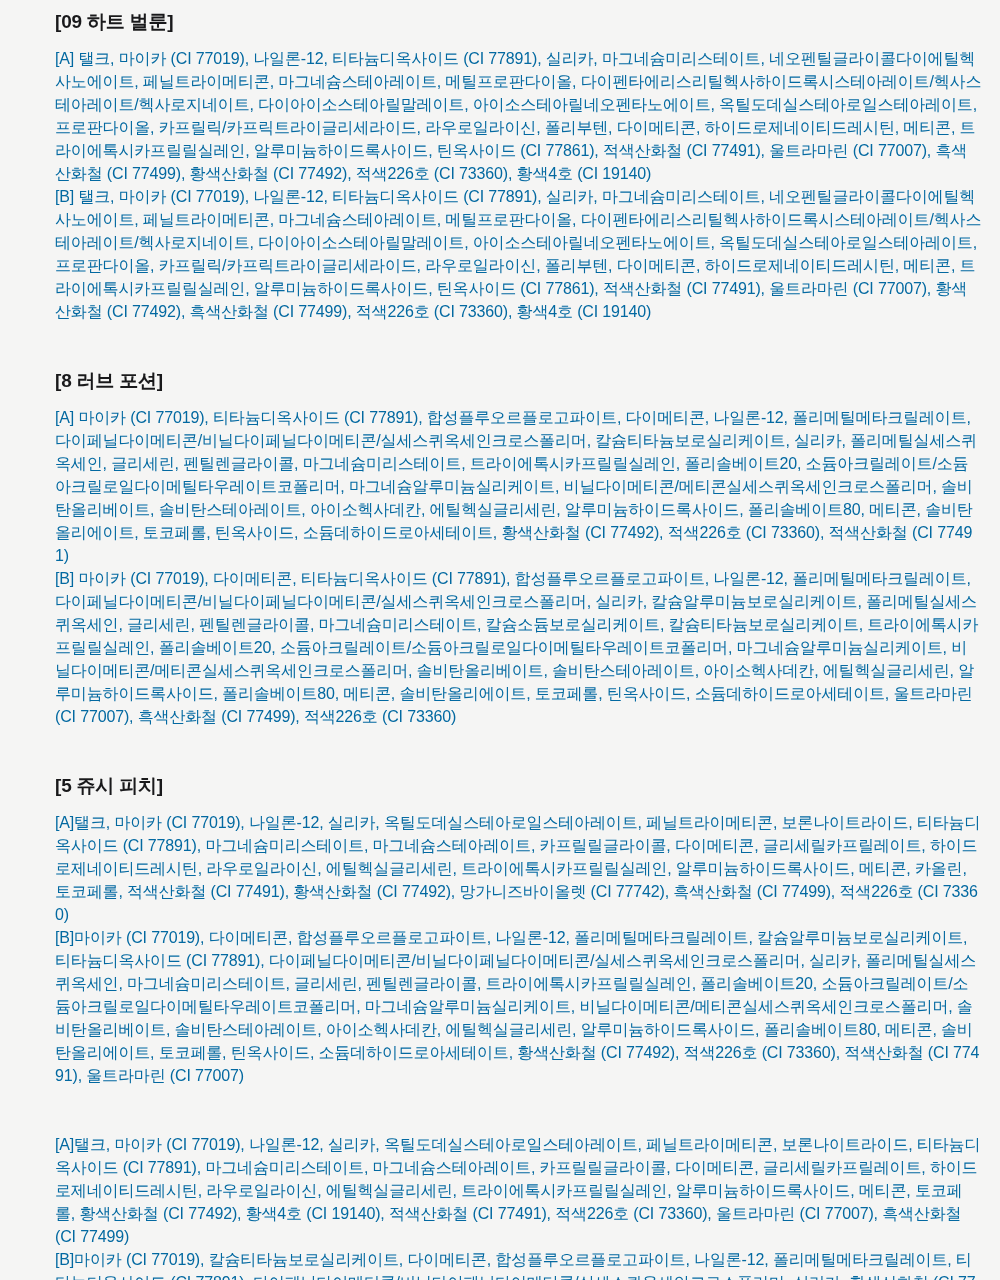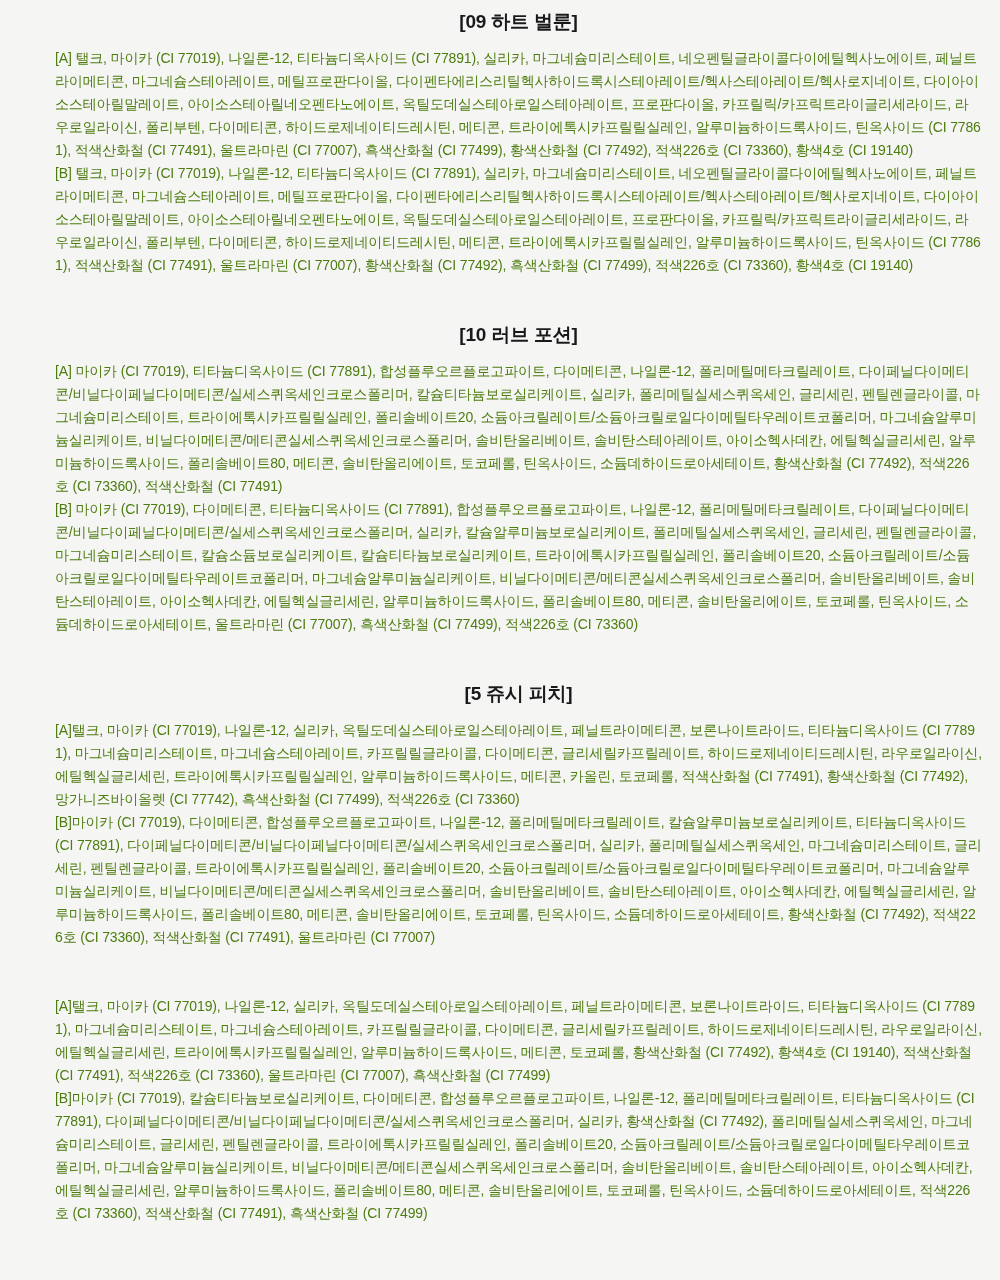--- a/index.html
+++ b/index.html
@@ -22,44 +22,43 @@
   .sec {
     margin: 0 0 46px 0;
   }
   .sec h2 {
     margin: 0 0 13px 0;
     font-size: 19px;
     line-height: 24px;
     font-weight: bold;
     color: #19191b;
     letter-spacing: -0.2px;
-    text-align: center;
   }
   .sec p {
     margin: 0;
-    font-size: 14px;
+    font-size: 16px;
     line-height: 23px;
     letter-spacing: -0.15px;
     word-break: break-all;
-    color: #4d7c0f;
+    color: #0369a1;
   }
 </style>
 </head>
 <body>
 
 <div class="page">
 
   <section class="sec">
     <h2>[09 하트 벌룬]</h2>
     <p>[A] 탤크, 마이카 (CI 77019), 나일론-12, 티타늄디옥사이드 (CI 77891), 실리카, 마그네슘미리스테이트, 네오펜틸글라이콜다이에틸헥사노에이트, 페닐트라이메티콘, 마그네슘스테아레이트, 메틸프로판다이올, 다이펜타에리스리틸헥사하이드록시스테아레이트/헥사스테아레이트/헥사로지네이트, 다이아이소스테아릴말레이트, 아이소스테아릴네오펜타노에이트, 옥틸도데실스테아로일스테아레이트, 프로판다이올, 카프릴릭/카프릭트라이글리세라이드, 라우로일라이신, 폴리부텐, 다이메티콘, 하이드로제네이티드레시틴, 메티콘, 트라이에톡시카프릴릴실레인, 알루미늄하이드록사이드, 틴옥사이드 (CI 77861), 적색산화철 (CI 77491), 울트라마린 (CI 77007), 흑색산화철 (CI 77499), 황색산화철 (CI 77492), 적색226호 (CI 73360), 황색4호 (CI 19140)</p>
     <p>[B] 탤크, 마이카 (CI 77019), 나일론-12, 티타늄디옥사이드 (CI 77891), 실리카, 마그네슘미리스테이트, 네오펜틸글라이콜다이에틸헥사노에이트, 페닐트라이메티콘, 마그네슘스테아레이트, 메틸프로판다이올, 다이펜타에리스리틸헥사하이드록시스테아레이트/헥사스테아레이트/헥사로지네이트, 다이아이소스테아릴말레이트, 아이소스테아릴네오펜타노에이트, 옥틸도데실스테아로일스테아레이트, 프로판다이올, 카프릴릭/카프릭트라이글리세라이드, 라우로일라이신, 폴리부텐, 다이메티콘, 하이드로제네이티드레시틴, 메티콘, 트라이에톡시카프릴릴실레인, 알루미늄하이드록사이드, 틴옥사이드 (CI 77861), 적색산화철 (CI 77491), 울트라마린 (CI 77007), 황색산화철 (CI 77492), 흑색산화철 (CI 77499), 적색226호 (CI 73360), 황색4호 (CI 19140)</p>
   </section>
 
   <section class="sec">
-    <h2>[10 러브 포션]</h2>
+    <h2>[8 러브 포션]</h2>
     <p>[A] 마이카 (CI 77019), 티타늄디옥사이드 (CI 77891), 합성플루오르플로고파이트, 다이메티콘, 나일론-12, 폴리메틸메타크릴레이트, 다이페닐다이메티콘/비닐다이페닐다이메티콘/실세스퀴옥세인크로스폴리머, 칼슘티타늄보로실리케이트, 실리카, 폴리메틸실세스퀴옥세인, 글리세린, 펜틸렌글라이콜, 마그네슘미리스테이트, 트라이에톡시카프릴릴실레인, 폴리솔베이트20, 소듐아크릴레이트/소듐아크릴로일다이메틸타우레이트코폴리머, 마그네슘알루미늄실리케이트, 비닐다이메티콘/메티콘실세스퀴옥세인크로스폴리머, 솔비탄올리베이트, 솔비탄스테아레이트, 아이소헥사데칸, 에틸헥실글리세린, 알루미늄하이드록사이드, 폴리솔베이트80, 메티콘, 솔비탄올리에이트, 토코페롤, 틴옥사이드, 소듐데하이드로아세테이트, 황색산화철 (CI 77492), 적색226호 (CI 73360), 적색산화철 (CI 77491)</p>
     <p>[B] 마이카 (CI 77019), 다이메티콘, 티타늄디옥사이드 (CI 77891), 합성플루오르플로고파이트, 나일론-12, 폴리메틸메타크릴레이트, 다이페닐다이메티콘/비닐다이페닐다이메티콘/실세스퀴옥세인크로스폴리머, 실리카, 칼슘알루미늄보로실리케이트, 폴리메틸실세스퀴옥세인, 글리세린, 펜틸렌글라이콜, 마그네슘미리스테이트, 칼슘소듐보로실리케이트, 칼슘티타늄보로실리케이트, 트라이에톡시카프릴릴실레인, 폴리솔베이트20, 소듐아크릴레이트/소듐아크릴로일다이메틸타우레이트코폴리머, 마그네슘알루미늄실리케이트, 비닐다이메티콘/메티콘실세스퀴옥세인크로스폴리머, 솔비탄올리베이트, 솔비탄스테아레이트, 아이소헥사데칸, 에틸헥실글리세린, 알루미늄하이드록사이드, 폴리솔베이트80, 메티콘, 솔비탄올리에이트, 토코페롤, 틴옥사이드, 소듐데하이드로아세테이트, 울트라마린 (CI 77007), 흑색산화철 (CI 77499), 적색226호 (CI 73360)</p>
   </section>
 
   <section class="sec">
     <h2>[5 쥬시 피치]</h2>
     <p>[A]탤크, 마이카 (CI 77019), 나일론-12, 실리카, 옥틸도데실스테아로일스테아레이트, 페닐트라이메티콘, 보론나이트라이드, 티타늄디옥사이드 (CI 77891), 마그네슘미리스테이트, 마그네슘스테아레이트, 카프릴릴글라이콜, 다이메티콘, 글리세릴카프릴레이트, 하이드로제네이티드레시틴, 라우로일라이신, 에틸헥실글리세린, 트라이에톡시카프릴릴실레인, 알루미늄하이드록사이드, 메티콘, 카올린, 토코페롤, 적색산화철 (CI 77491), 황색산화철 (CI 77492), 망가니즈바이올렛 (CI 77742), 흑색산화철 (CI 77499), 적색226호 (CI 73360)</p>
     <p>[B]마이카 (CI 77019), 다이메티콘, 합성플루오르플로고파이트, 나일론-12, 폴리메틸메타크릴레이트, 칼슘알루미늄보로실리케이트, 티타늄디옥사이드 (CI 77891), 다이페닐다이메티콘/비닐다이페닐다이메티콘/실세스퀴옥세인크로스폴리머, 실리카, 폴리메틸실세스퀴옥세인, 마그네슘미리스테이트, 글리세린, 펜틸렌글라이콜, 트라이에톡시카프릴릴실레인, 폴리솔베이트20, 소듐아크릴레이트/소듐아크릴로일다이메틸타우레이트코폴리머, 마그네슘알루미늄실리케이트, 비닐다이메티콘/메티콘실세스퀴옥세인크로스폴리머, 솔비탄올리베이트, 솔비탄스테아레이트, 아이소헥사데칸, 에틸헥실글리세린, 알루미늄하이드록사이드, 폴리솔베이트80, 메티콘, 솔비탄올리에이트, 토코페롤, 틴옥사이드, 소듐데하이드로아세테이트, 황색산화철 (CI 77492), 적색226호 (CI 73360), 적색산화철 (CI 77491), 울트라마린 (CI 77007)</p>
   </section>
 

